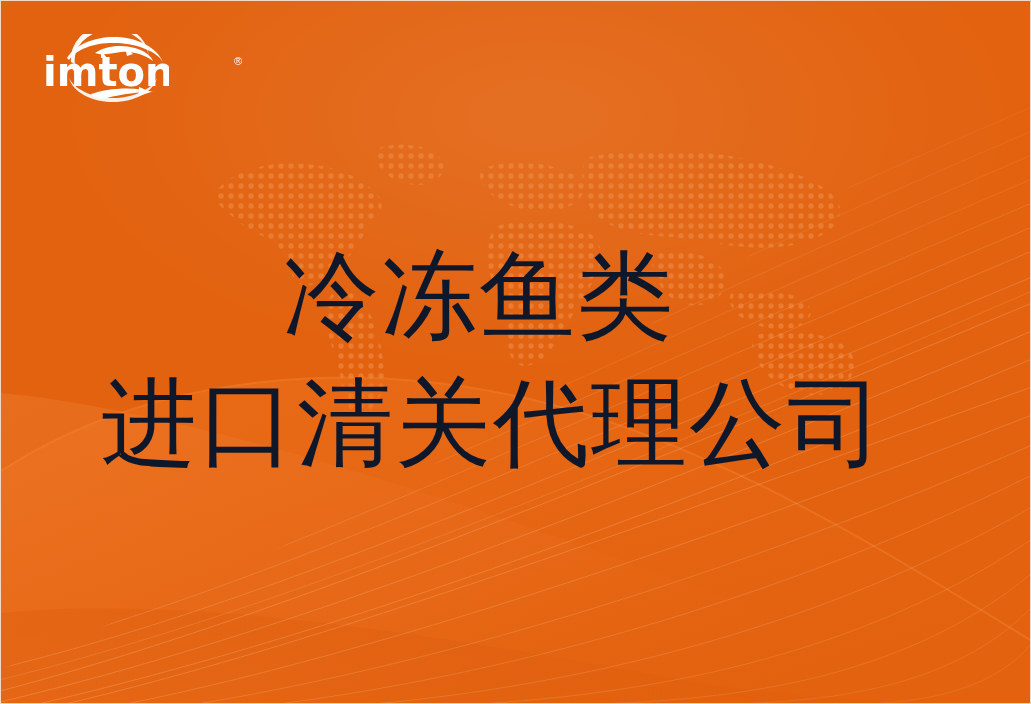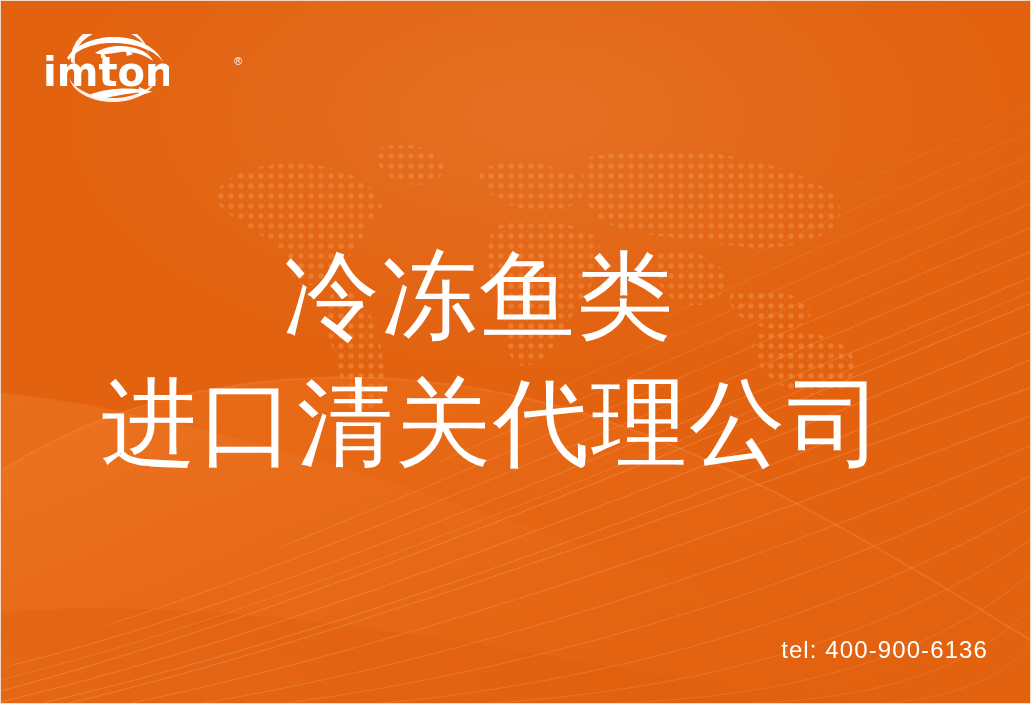--- a/index.html
+++ b/index.html
@@ -85,21 +85,21 @@
     color: #ffffff;
   }
 
   
   #headline {
     position: absolute;
     left: 0;
     top: 232px;
     width: 956px;
     text-align: center;
-    color: #ffffff;
+    color: #0f172a;
     font-family: "DejaVu Sans", "Liberation Sans", sans-serif;
     font-weight: 400;
     line-height: 1.32;
     letter-spacing: 2px;
   }
   .headline-line {
     display: block;
     font-size: 97px;
     white-space: nowrap;
   }
@@ -250,15 +250,14 @@
       <text x="2" y="52" font-family="'DejaVu Sans','Liberation Sans',sans-serif" font-size="40" font-weight="700" fill="#ffffff">imton</text>
     </svg>
     <span id="logo-reg">®</span>
   </div>
 
   <div id="headline">
     <span id="headline-line-1" class="headline-line">冷冻鱼类</span>
     <span id="headline-line-2" class="headline-line">进口清关代理公司</span>
   </div>
 
-  <div id="phone">tel: 400-900-6136</div>
 
 </div>
 
 </body></html>

